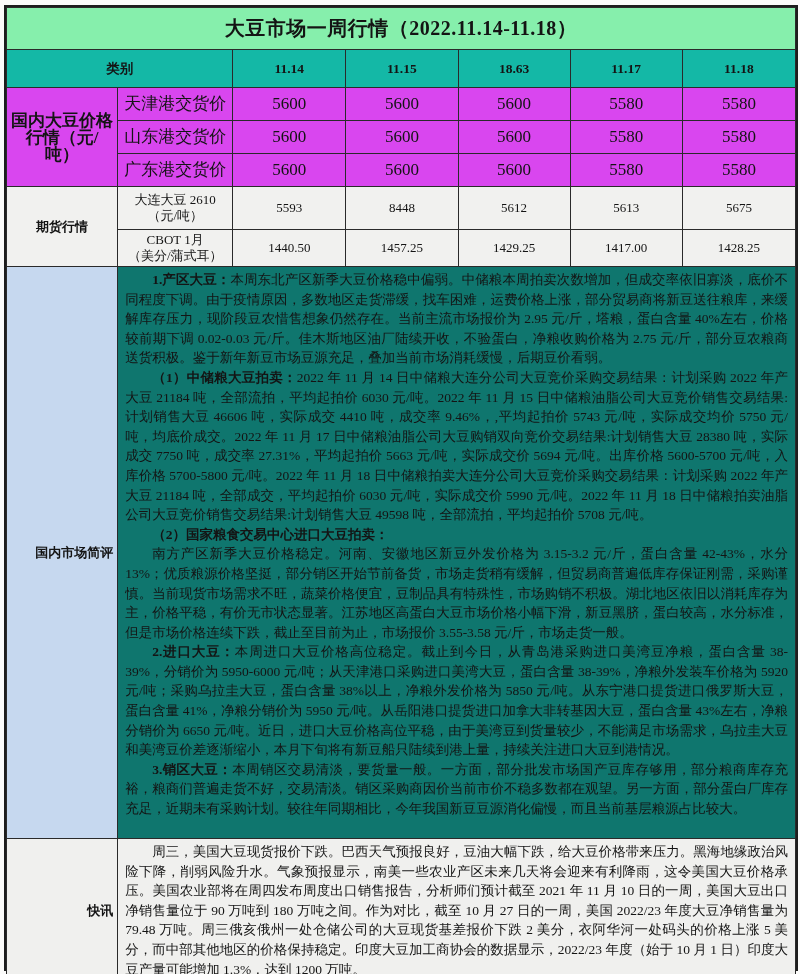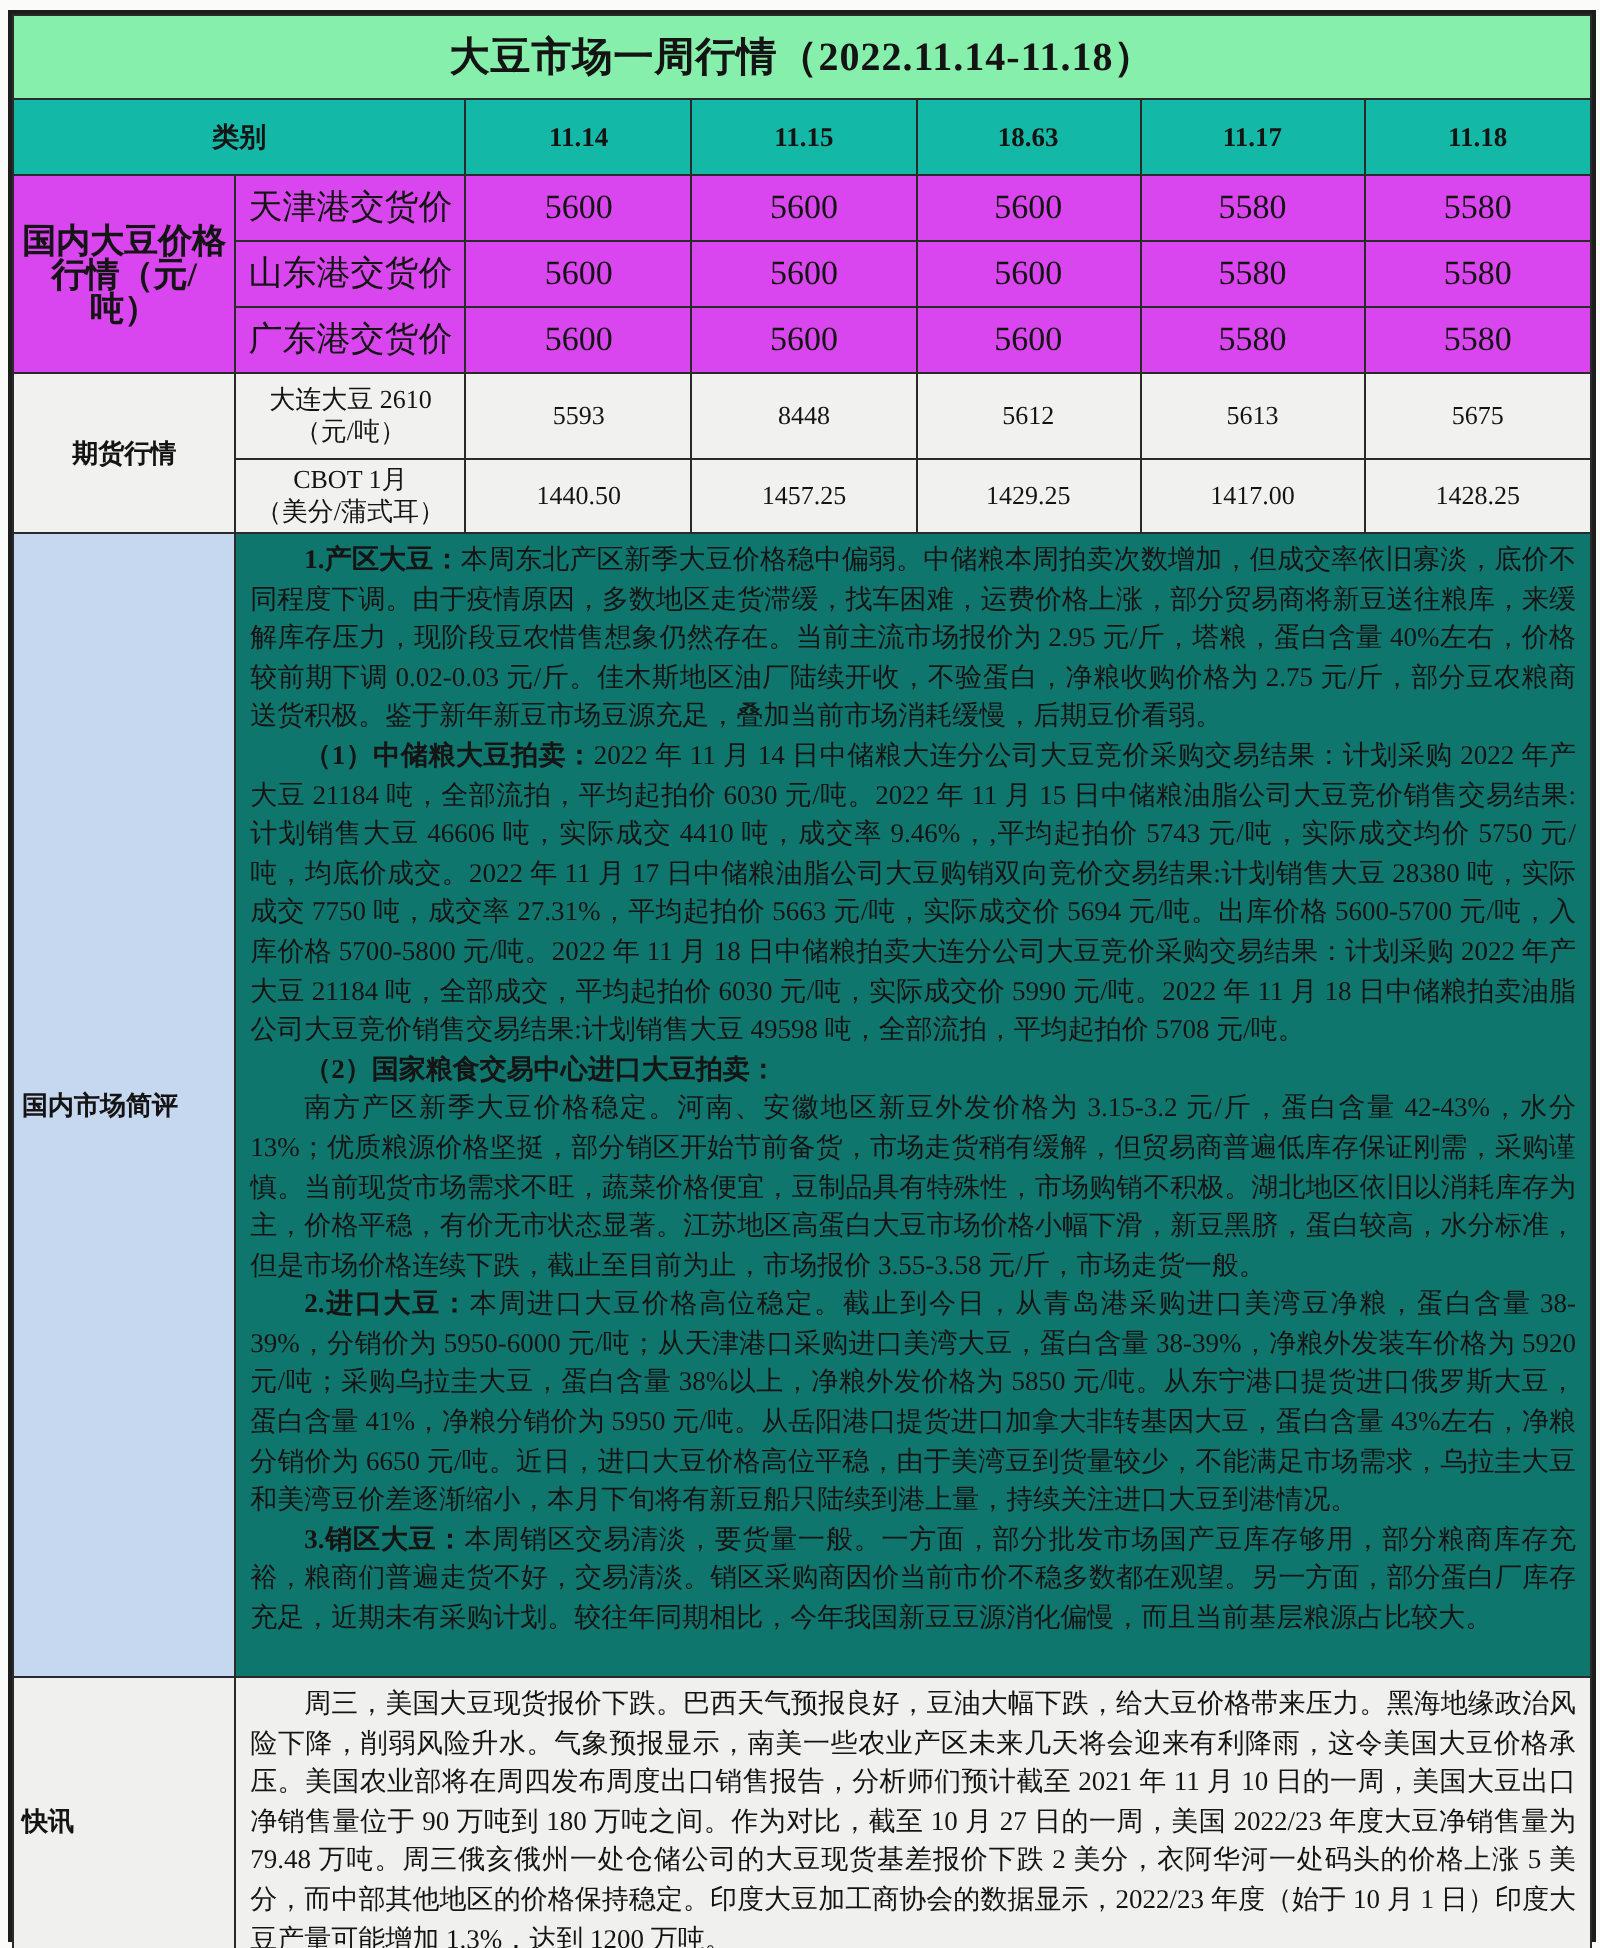--- a/index.html
+++ b/index.html
@@ -40,21 +40,21 @@
     background:#14b8a6;
     text-align:center;
     font-size:13.5px;
     font-weight:bold;
   }
   .price-row td{ height:32px; background:#d946ef; text-align:center; font-size:17px; }
   .fut-row-1 td{ height:42px; background:#f1f1ef; text-align:center; font-size:13px; }
   .fut-row-2 td{ height:36px; background:#f1f1ef; text-align:center; font-size:13px; }
   .sec-label{
     background:#f1f1ef;
-    text-align:left;
+    text-align:right;
     font-size:13px;
     font-weight:bold;
     line-height:17px;
     padding:0 4px;
   }
   .sub-label{ text-align:center; font-size:13px; line-height:16px; padding:0 2px; }
   .commentary-row .content, .news-row .content{
     background:#0f766e;
     vertical-align:top;
     text-align:justify;

